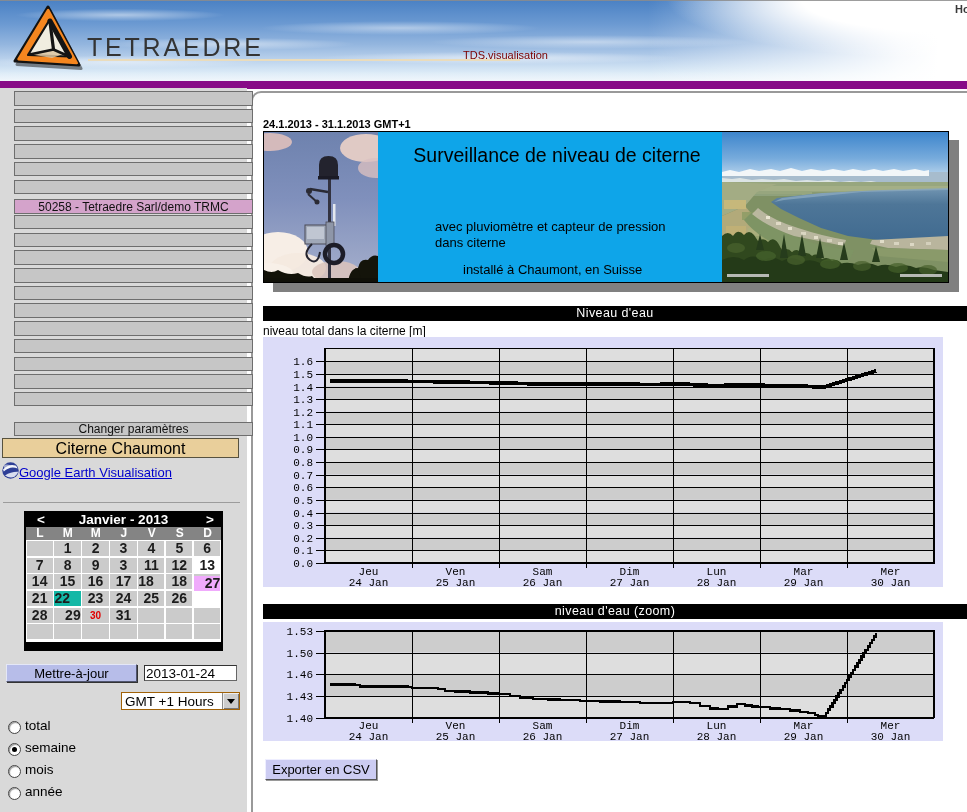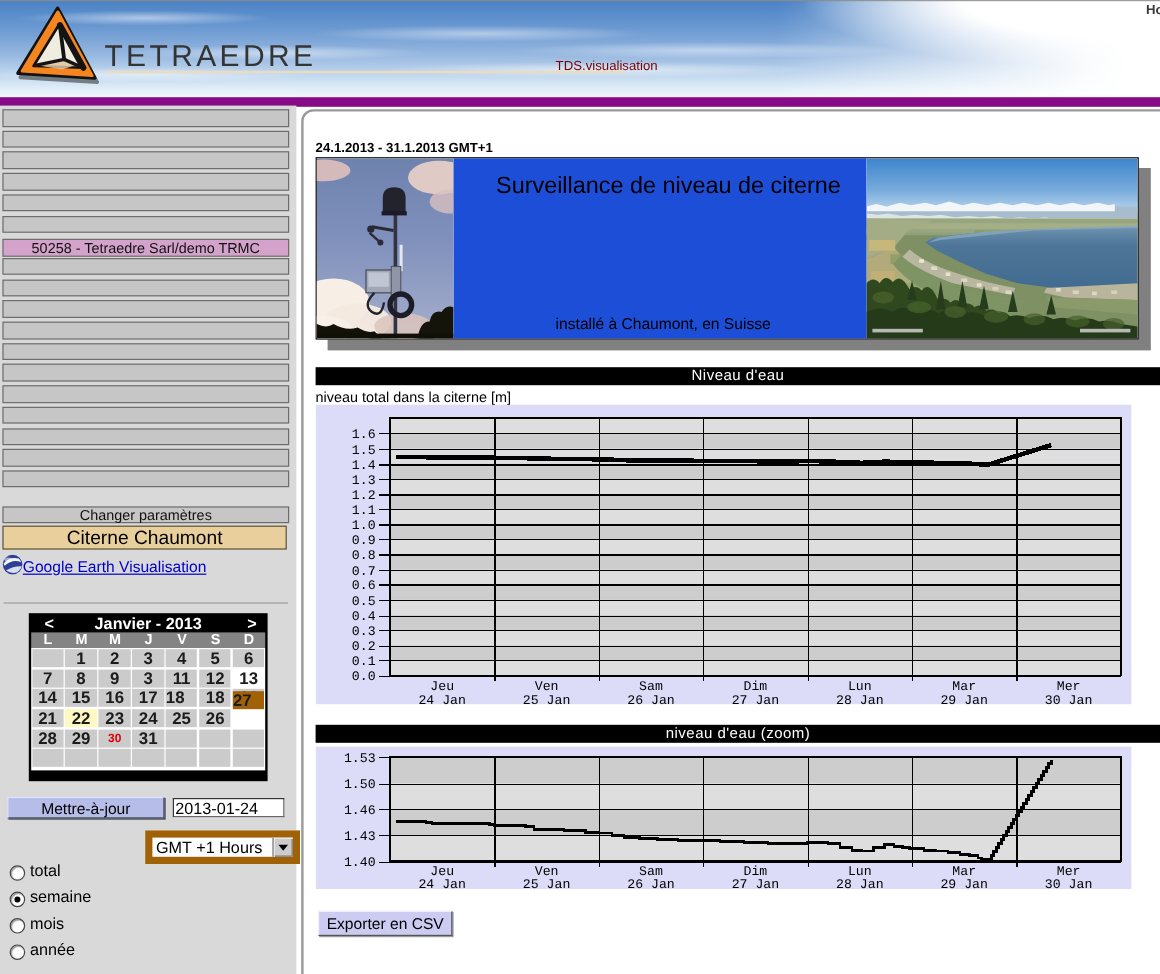--- a/index.html
+++ b/index.html
@@ -1,17 +1,17 @@
 <!DOCTYPE html>
 <html><head><meta charset="utf-8"><title>TDS.visualisation</title><style>
 
 * { margin:0; padding:0; }
 body { width:967px; height:812px; position:relative; overflow:hidden; background:#fff;
        font-family:"Liberation Sans", sans-serif; }
-.sbtn { position:absolute; left:2px; width:237px; height:12.5px; background:#c6c6c6;
+.sbtn { position:absolute; left:14px; width:237px; height:12.5px; background:#c6c6c6;
         border:1px solid #6e6e6e; text-align:center; font-size:13px; line-height:13px; color:#111; }
 
 </style></head><body>
 <div style="position:absolute;left:0;top:0;width:967px;height:81px;background:radial-gradient(300px 60px at 100% 0%, #fff 55%, rgba(255,255,255,0) 100%),linear-gradient(to right, rgba(255,255,255,0) 67%, rgba(255,255,255,0.55) 84%, rgba(255,255,255,0.9) 93%, #fff 97%),linear-gradient(to top, rgba(255,255,255,0.3), rgba(255,255,255,0) 12%),radial-gradient(150px 9px at 120px 15px, rgba(255,255,255,0.5), rgba(255,255,255,0) 70%),radial-gradient(200px 10px at 400px 28px, rgba(255,255,255,0.45), rgba(255,255,255,0) 70%),radial-gradient(180px 9px at 230px 44px, rgba(255,255,255,0.5), rgba(255,255,255,0) 70%),radial-gradient(230px 10px at 590px 42px, rgba(255,255,255,0.45), rgba(255,255,255,0) 70%),radial-gradient(260px 9px at 500px 58px, rgba(255,255,255,0.55), rgba(255,255,255,0) 70%),radial-gradient(200px 9px at 120px 62px, rgba(255,255,255,0.5), rgba(255,255,255,0) 70%),linear-gradient(to bottom, #4a81c4 0%, #6c9ad2 30%, #94b6df 55%, #bdd4ed 75%, #dcebf7 90%, #e9f2fa 100%)"></div>
 <div style="position:absolute;left:0;top:0;width:967px;height:1px;background:#8c8c8c;opacity:0.85"></div>
 <svg width="92" height="72" viewBox="0 0 92 72" style="position:absolute;left:12px;top:4px">
 <path d="M36 3 L67 61 L3 57 Z" fill="#1a1a1a" transform="translate(2,3.5)" opacity="0.5" stroke="#1a1a1a" stroke-width="3" stroke-linejoin="round"></path>
 <path d="M36 3 L67 61 L3 57 Z" fill="#121212" stroke="#121212" stroke-width="3" stroke-linejoin="round"></path>
 <path d="M36.2 6 L64.8 59 L6.5 55.2 Z" fill="#f5861f" stroke="#f5861f" stroke-width="2.5" stroke-linejoin="round"></path>
 <path d="M37.5 16 L57.5 52.5 L16 51 Z" fill="#f0ede0" stroke="#121212" stroke-width="2.2" stroke-linejoin="round"></path>
@@ -83,44 +83,44 @@
 <div style="position:absolute;left:142.2px;top:47.0px;width:26.3px;height:15.3px;background:#cbcbcb;text-align:center;font-size:14px;font-weight:bold;line-height:15.8px;color:#1c1c1c">12</div>
 <div style="position:absolute;left:170.1px;top:47.0px;width:26.3px;height:15.3px;background:#ffffff;text-align:center;font-size:14px;font-weight:bold;line-height:15.8px;color:#1c1c1c">13</div>
 <div style="position:absolute;left:2.5px;top:63.6px;width:26.3px;height:15.3px;background:#cbcbcb;text-align:center;font-size:14px;font-weight:bold;line-height:15.8px;color:#1c1c1c">14</div>
 <div style="position:absolute;left:30.4px;top:63.6px;width:26.3px;height:15.3px;background:#cbcbcb;text-align:center;font-size:14px;font-weight:bold;line-height:15.8px;color:#1c1c1c">15</div>
 <div style="position:absolute;left:58.4px;top:63.6px;width:26.3px;height:15.3px;background:#cbcbcb;text-align:center;font-size:14px;font-weight:bold;line-height:15.8px;color:#1c1c1c">16</div>
 <div style="position:absolute;left:86.3px;top:63.6px;width:26.3px;height:15.3px;background:#cbcbcb;text-align:center;font-size:14px;font-weight:bold;line-height:15.8px;color:#1c1c1c">17</div>
 <div style="position:absolute;left:114.2px;top:63.6px;width:26.3px;height:15.3px;background:#cbcbcb;font-size:14px;font-weight:bold;line-height:15.8px;color:#1c1c1c">18</div>
 <div style="position:absolute;left:142.2px;top:63.6px;width:26.3px;height:15.3px;background:#cbcbcb;text-align:center;font-size:14px;font-weight:bold;line-height:15.8px;color:#1c1c1c">18</div>
 <div style="position:absolute;left:170.1px;top:63.6px;width:26.3px;height:15.3px;background:#cbcbcb;text-align:center;font-size:14px;font-weight:bold;line-height:15.8px;color:#1c1c1c">20</div>
 <div style="position:absolute;left:2.5px;top:80.3px;width:26.3px;height:15.3px;background:#cbcbcb;text-align:center;font-size:14px;font-weight:bold;line-height:15.8px;color:#1c1c1c">21</div>
-<div style="position:absolute;left:30.4px;top:80.3px;width:26.3px;height:15.3px;background:#fef9c3;text-align:center;font-size:14px;font-weight:bold;line-height:15.8px;color:#1c1c1c">22</div>
+<div style="position:absolute;left:30.4px;top:80.3px;width:26.3px;height:15.3px;background:#14b8a6;font-size:14px;font-weight:bold;line-height:15.8px;color:#1c1c1c">22</div>
 <div style="position:absolute;left:58.4px;top:80.3px;width:26.3px;height:15.3px;background:#cbcbcb;text-align:center;font-size:14px;font-weight:bold;line-height:15.8px;color:#1c1c1c">23</div>
 <div style="position:absolute;left:86.3px;top:80.3px;width:26.3px;height:15.3px;background:#cbcbcb;text-align:center;font-size:14px;font-weight:bold;line-height:15.8px;color:#1c1c1c">24</div>
 <div style="position:absolute;left:114.2px;top:80.3px;width:26.3px;height:15.3px;background:#cbcbcb;text-align:center;font-size:14px;font-weight:bold;line-height:15.8px;color:#1c1c1c">25</div>
 <div style="position:absolute;left:142.2px;top:80.3px;width:26.3px;height:15.3px;background:#cbcbcb;text-align:center;font-size:14px;font-weight:bold;line-height:15.8px;color:#1c1c1c">26</div>
-<div style="position:absolute;left:170.1px;top:65px;width:26.3px;height:15.3px;background:#a16207;text-align:left;font-size:14px;font-weight:bold;line-height:15.8px;color:#1c1c1c">27</div>
+<div style="position:absolute;left:170.1px;top:65px;width:26.3px;height:15.3px;background:#f0abfc;text-align:right;font-size:14px;font-weight:bold;line-height:15.8px;color:#1c1c1c">27</div>
 <div style="position:absolute;left:2.5px;top:97.0px;width:26.3px;height:15.3px;background:#cbcbcb;text-align:center;font-size:14px;font-weight:bold;line-height:15.8px;color:#1c1c1c">28</div>
-<div style="position:absolute;left:30.4px;top:97.0px;width:26.3px;height:15.3px;background:#cbcbcb;text-align:center;font-size:14px;font-weight:bold;line-height:15.8px;color:#1c1c1c">29</div>
+<div style="position:absolute;left:30.4px;top:97.0px;width:26.3px;height:15.3px;background:#cbcbcb;text-align:right;font-size:14px;font-weight:bold;line-height:15.8px;color:#1c1c1c">29</div>
 <div style="position:absolute;left:58.4px;top:97.0px;width:26.3px;height:15.3px;background:#cbcbcb;text-align:center;font-size:10px;font-weight:bold;line-height:15.8px;color:#e00000">30</div>
 <div style="position:absolute;left:86.3px;top:97.0px;width:26.3px;height:15.3px;background:#cbcbcb;text-align:center;font-size:14px;font-weight:bold;line-height:15.8px;color:#1c1c1c">31</div>
 <div style="position:absolute;left:114.2px;top:97.0px;width:26.3px;height:15.3px;background:#cbcbcb;text-align:center;font-size:14px;font-weight:bold;line-height:15.8px;color:#1c1c1c"></div>
 <div style="position:absolute;left:142.2px;top:97.0px;width:26.3px;height:15.3px;background:#cbcbcb;text-align:center;font-size:14px;font-weight:bold;line-height:15.8px;color:#1c1c1c"></div>
 <div style="position:absolute;left:170.1px;top:97.0px;width:26.3px;height:15.3px;background:#cbcbcb;text-align:center;font-size:14px;font-weight:bold;line-height:15.8px;color:#1c1c1c"></div>
 <div style="position:absolute;left:2.5px;top:113.7px;width:26.3px;height:15.3px;background:#cbcbcb;text-align:center;font-size:14px;font-weight:bold;line-height:15.8px;color:#1c1c1c"></div>
 <div style="position:absolute;left:30.4px;top:113.7px;width:26.3px;height:15.3px;background:#cbcbcb;text-align:center;font-size:14px;font-weight:bold;line-height:15.8px;color:#1c1c1c"></div>
 <div style="position:absolute;left:58.4px;top:113.7px;width:26.3px;height:15.3px;background:#cbcbcb;text-align:center;font-size:14px;font-weight:bold;line-height:15.8px;color:#1c1c1c"></div>
 <div style="position:absolute;left:86.3px;top:113.7px;width:26.3px;height:15.3px;background:#cbcbcb;text-align:center;font-size:14px;font-weight:bold;line-height:15.8px;color:#1c1c1c"></div>
 <div style="position:absolute;left:114.2px;top:113.7px;width:26.3px;height:15.3px;background:#cbcbcb;text-align:center;font-size:14px;font-weight:bold;line-height:15.8px;color:#1c1c1c"></div>
 <div style="position:absolute;left:142.2px;top:113.7px;width:26.3px;height:15.3px;background:#cbcbcb;text-align:center;font-size:14px;font-weight:bold;line-height:15.8px;color:#1c1c1c"></div>
 <div style="position:absolute;left:170.1px;top:113.7px;width:26.3px;height:15.3px;background:#cbcbcb;text-align:center;font-size:14px;font-weight:bold;line-height:15.8px;color:#1c1c1c"></div>
 </div>
 <div style="position:absolute;left:6px;top:664px;width:129px;height:15.5px;background:#b7bde9;border-top:1px solid #e4e7f7;border-left:1px solid #e4e7f7;border-bottom:1px solid #50556e;border-right:1px solid #50556e;box-shadow:1px 1px 0 #333;text-align:center;font-size:13px;line-height:17px">Mettre-à-jour</div>
 <div style="position:absolute;left:144px;top:665px;width:90px;height:14px;background:#fff;border:1px solid #666;border-top-color:#333;border-left-color:#333;font-size:13.5px;line-height:15px;padding-left:1px">2013-01-24</div>
-<div style="position:absolute;left:121px;top:692px;width:114px;height:16px;background:#fff;border:6px solid #a16207;font-size:13.5px;line-height:17px;padding-left:3px">GMT +1 Hours<div style="position:absolute;right:0;top:0;width:16px;height:16px;background:#ccc;border-left:1px solid #888;box-shadow:inset 1px 1px 0 #eee, inset -1px -1px 0 #777">
+<div style="position:absolute;left:121px;top:692px;width:114px;height:16px;background:#fff;border:1px solid #a16207;font-size:13.5px;line-height:17px;padding-left:3px">GMT +1 Hours<div style="position:absolute;right:0;top:0;width:16px;height:16px;background:#ccc;border-left:1px solid #888;box-shadow:inset 1px 1px 0 #eee, inset -1px -1px 0 #777">
       <div style="position:absolute;left:4px;top:6px;width:0;height:0;border-left:4px solid transparent;border-right:4px solid transparent;border-top:5px solid #000"></div>
     </div></div>
 <div style="position:absolute;left:8px;top:721px;width:11px;height:11px;border-radius:50%;background:#fff;border:1px solid #444;box-shadow:inset 1px 1px 1px #999"></div>
 <div style="position:absolute;left:25px;top:718px;font-size:13.5px">total</div>
 <div style="position:absolute;left:8px;top:743px;width:11px;height:11px;border-radius:50%;background:#fff;border:1px solid #444;box-shadow:inset 1px 1px 1px #999"></div>
 <div style="position:absolute;left:12px;top:747px;width:5px;height:5px;border-radius:50%;background:#000"></div>
 <div style="position:absolute;left:25px;top:740px;font-size:13.5px">semaine</div>
 <div style="position:absolute;left:8px;top:765px;width:11px;height:11px;border-radius:50%;background:#fff;border:1px solid #444;box-shadow:inset 1px 1px 1px #999"></div>
 <div style="position:absolute;left:25px;top:762px;font-size:13.5px">mois</div>
 <div style="position:absolute;left:8px;top:787px;width:11px;height:11px;border-radius:50%;background:#fff;border:1px solid #444;box-shadow:inset 1px 1px 1px #999"></div>
@@ -214,22 +214,23 @@
 <ellipse cx="14" cy="116" rx="9" ry="5" fill="#47602c" opacity="0.8"></ellipse>
       <ellipse cx="44" cy="124" rx="10" ry="5" fill="#44602a" opacity="0.8"></ellipse>
       <ellipse cx="74" cy="128" rx="9" ry="5" fill="#47602c" opacity="0.75"></ellipse>
       <ellipse cx="108" cy="132" rx="10" ry="5" fill="#44602a" opacity="0.75"></ellipse>
       <ellipse cx="140" cy="134" rx="9" ry="5" fill="#47602c" opacity="0.7"></ellipse>
       <ellipse cx="176" cy="136" rx="10" ry="5" fill="#44602a" opacity="0.7"></ellipse>
       <ellipse cx="206" cy="138" rx="9" ry="5" fill="#47602c" opacity="0.7"></ellipse>
 <rect x="5" y="142" width="42" height="3" fill="#d0d0d0" opacity="0.85"></rect>
 <rect x="178" y="142" width="42" height="3" fill="#d0d0d0" opacity="0.85"></rect>
 </svg>
-<div style="position:absolute;left:114px;top:0;width:344px;height:150px;background:#1d4ed8">
+<div style="position:absolute;left:114px;top:0;width:344px;height:150px;background:#0ea5e9">
 <div style="position:absolute;left:7px;top:11.5px;width:344px;text-align:center;font-size:19.5px;color:#000">Surveillance de niveau de citerne</div>
+<div style="position:absolute;left:57px;top:87px;font-size:13px;line-height:15.7px;color:#000">avec pluviomètre et capteur de pression<br>dans citerne</div>
 <div style="position:absolute;left:85px;top:130px;font-size:13px;color:#000">installé à Chaumont, en Suisse</div>
 </div>
 </div>
 <div style="position:absolute;left:263px;top:306px;width:704px;height:15px;background:#000;color:#fff;text-align:center;font-size:12.5px;letter-spacing:0.4px;line-height:15px">Niveau d'eau</div>
 <div style="position:absolute;left:263px;top:324px;font-size:12px;font-weight:normal;color:#000">niveau total dans la citerne [m]</div>
 <svg width="680" height="250" viewBox="0 0 680 250" style="position:absolute;left:263px;top:337px">
 <rect x="0" y="0" width="680" height="250" fill="#dcdcf8"></rect>
 <rect x="62" y="11.3" width="609" height="13.0" fill="#dedede"></rect>
 <rect x="62" y="24.30" width="609" height="12.60" fill="#cdcdcd"></rect>
 <rect x="62" y="36.90" width="609" height="12.60" fill="#dedede"></rect>

